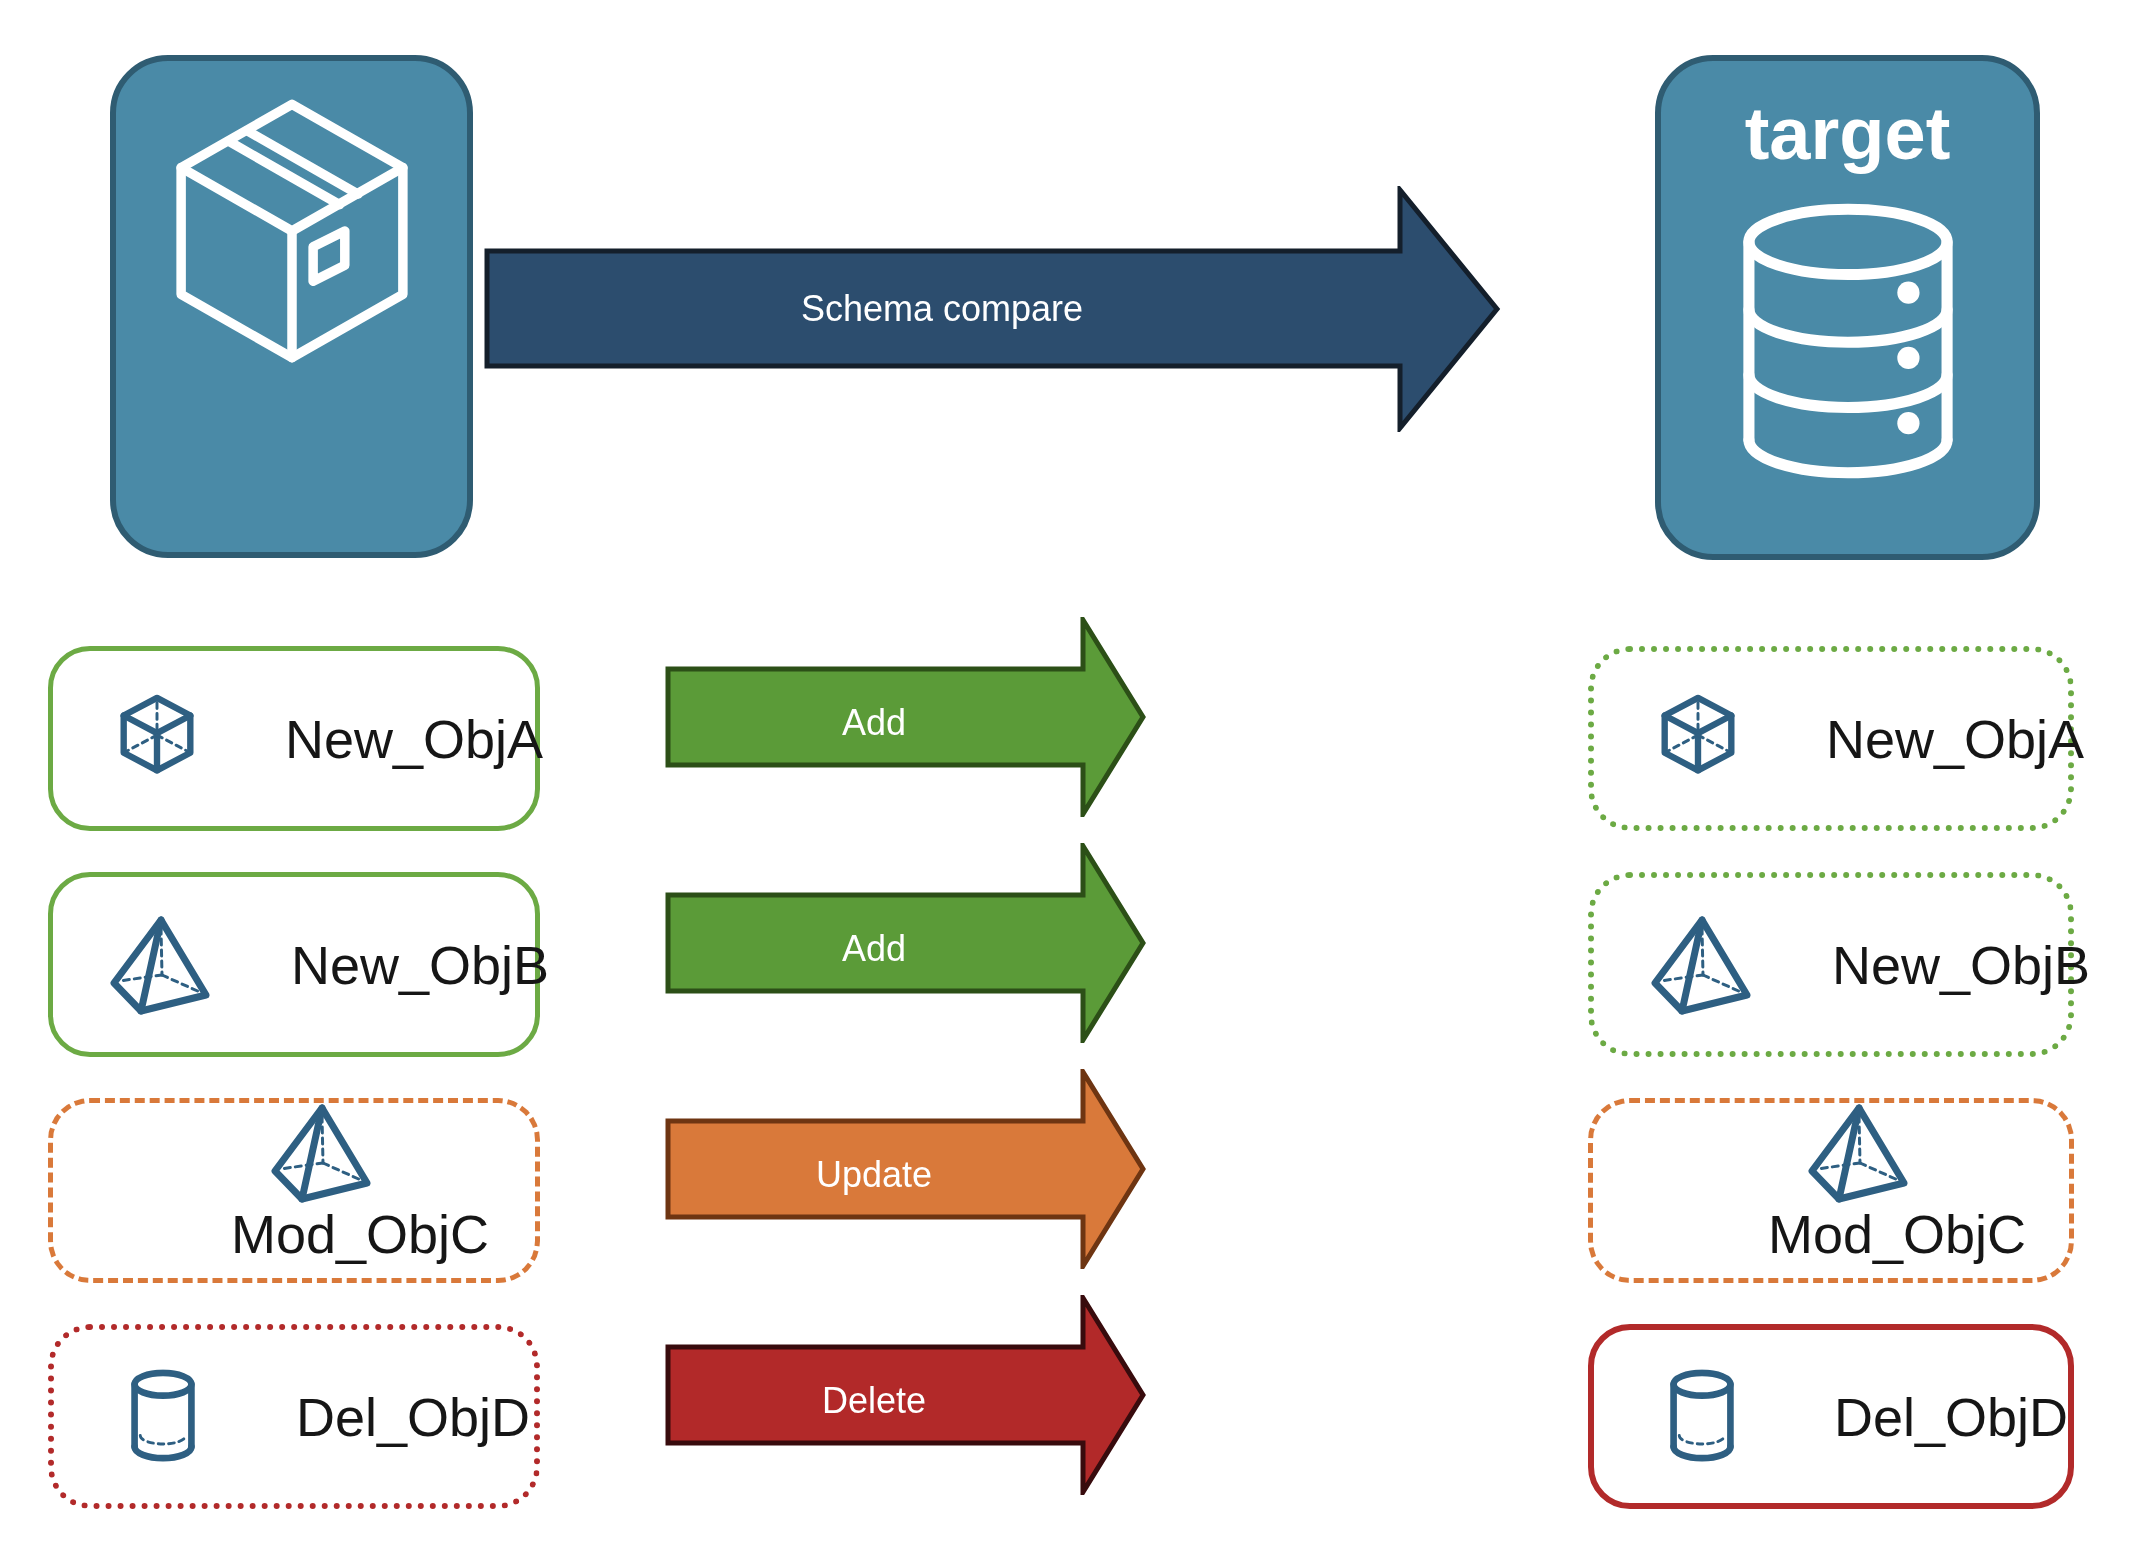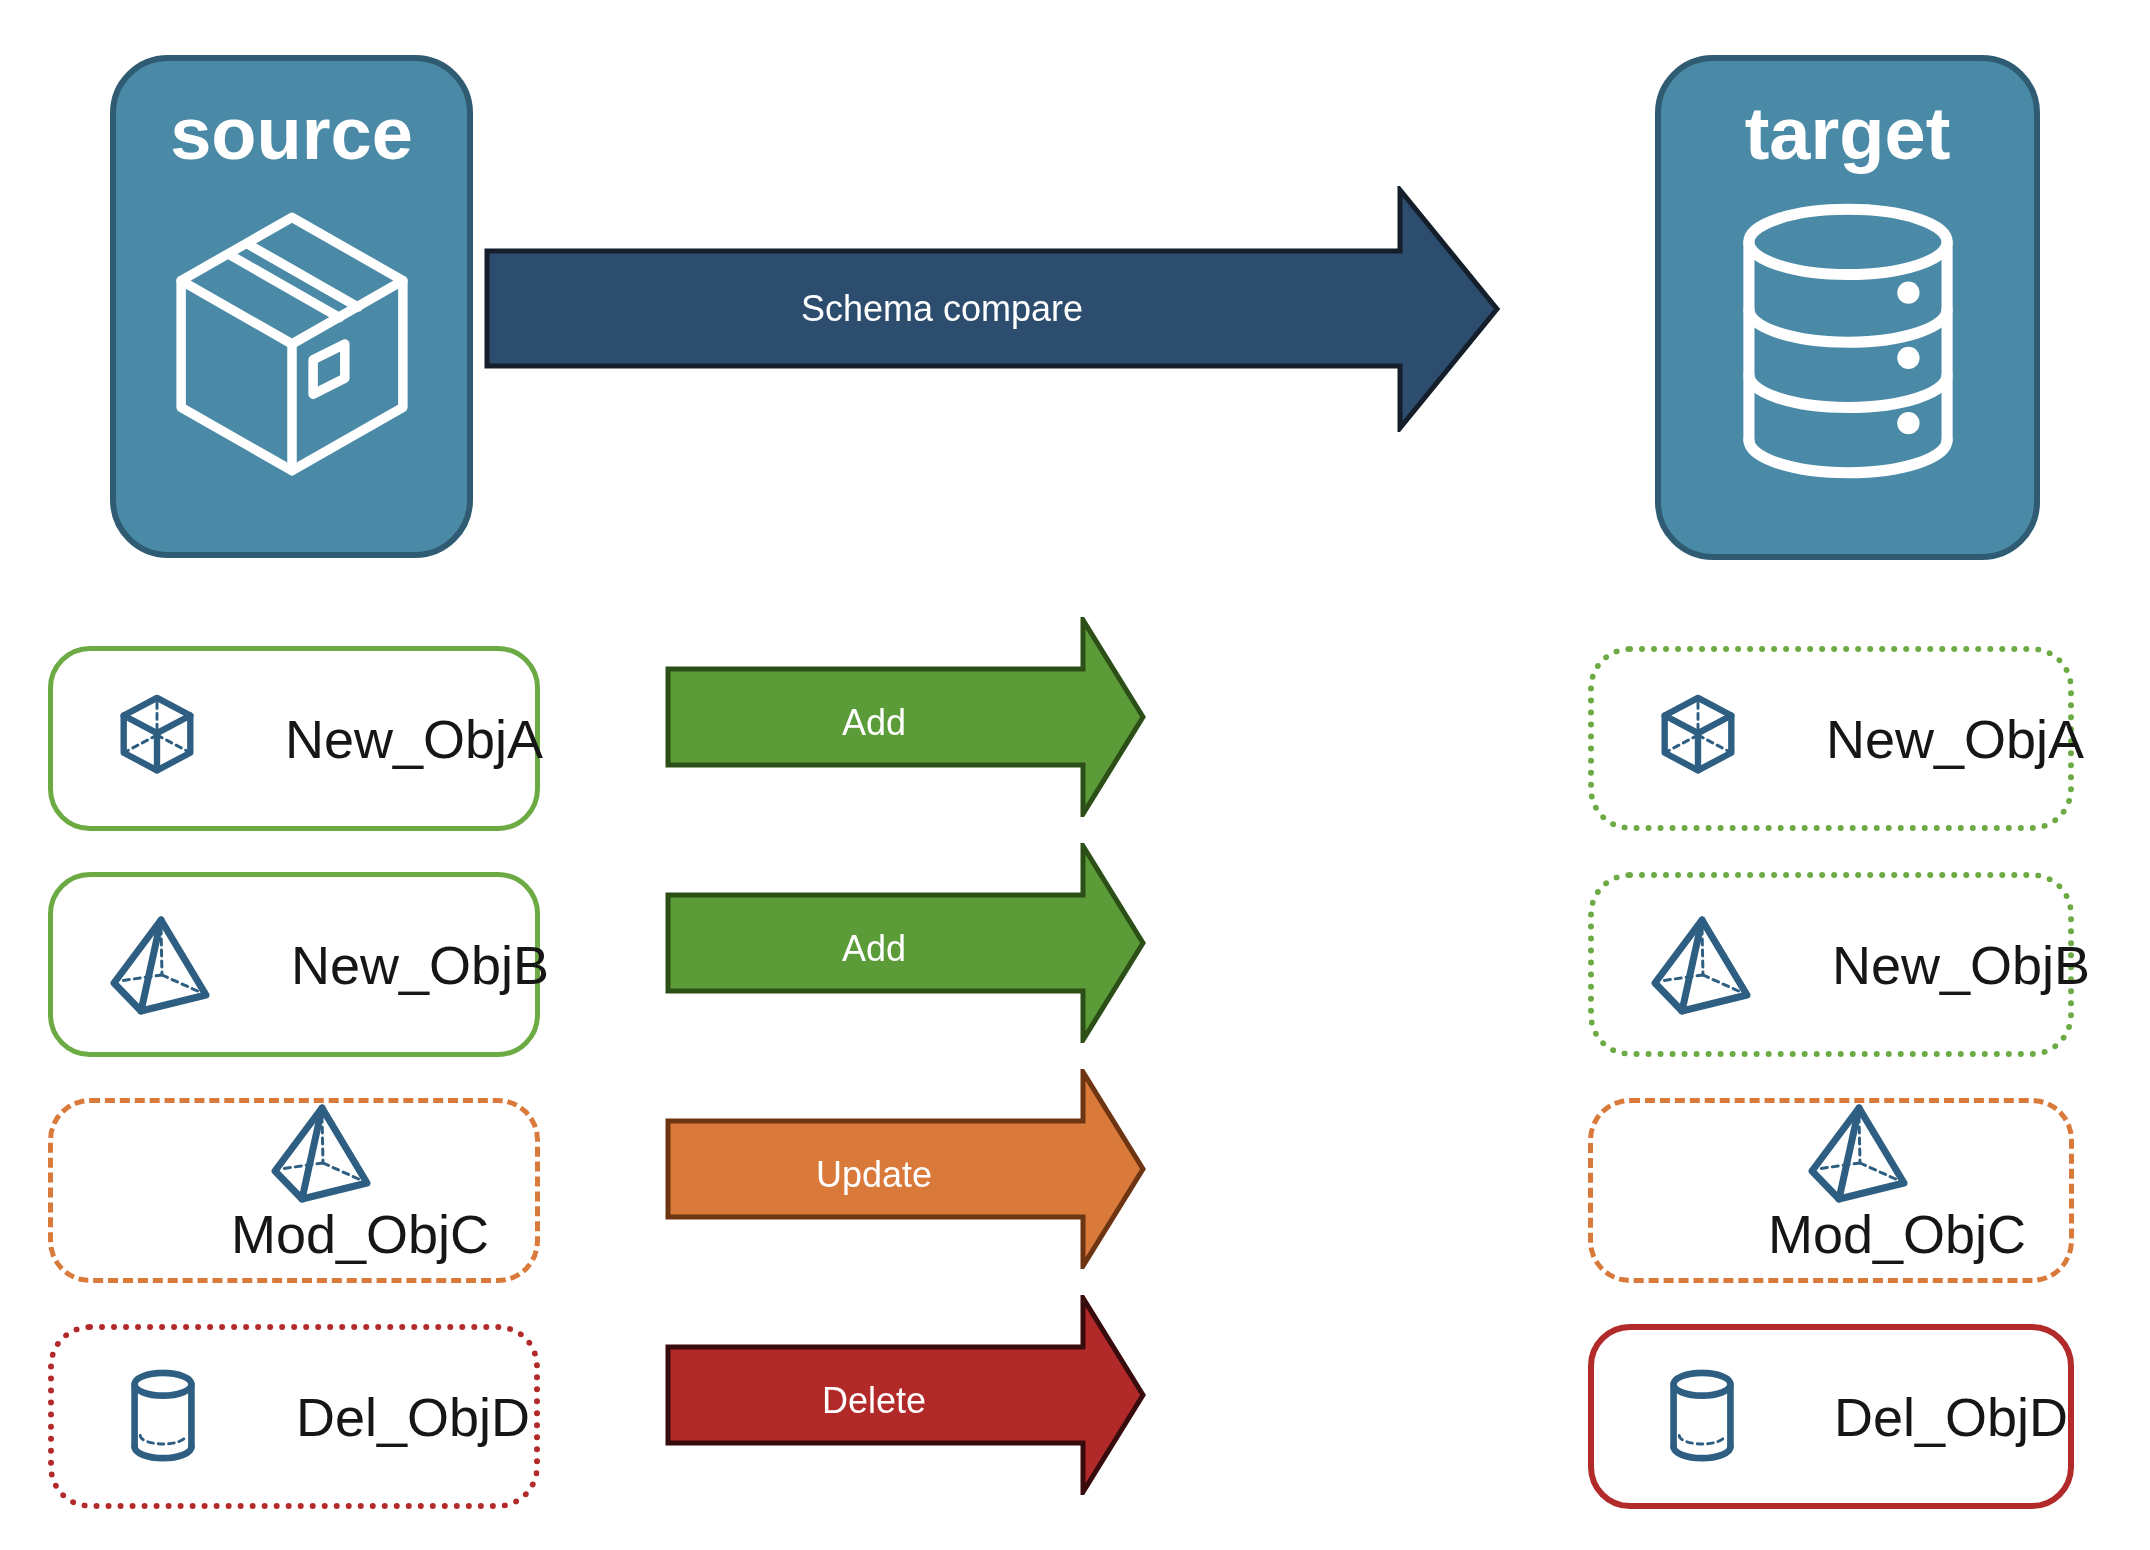--- a/index.html
+++ b/index.html
@@ -107,21 +107,20 @@
         </g>
         <g stroke-width="3" stroke-dasharray="6,5">
           <path d="M14,70 A24,9 0 0 0 62,70"></path>
         </g>
       </g>
     </symbol>
   </defs>
 </svg>
 
 <div class="abs node" style="left:110px;top:55px;width:363px;height:503px;">
-  <div class="node-title">source</div>
   <svg class="node-icon" width="264" height="296" viewBox="0 0 100 112">
       <use href="#sym-package"></use>
     </svg>
 </div>
 
 <div class="abs node" style="left:1655px;top:55px;width:385px;height:505px;text-align:right;">
   <div class="node-title">target</div>
   <svg class="node-icon" width="242" height="290" viewBox="0 0 100 120">
       <use href="#sym-database"></use>
     </svg>

